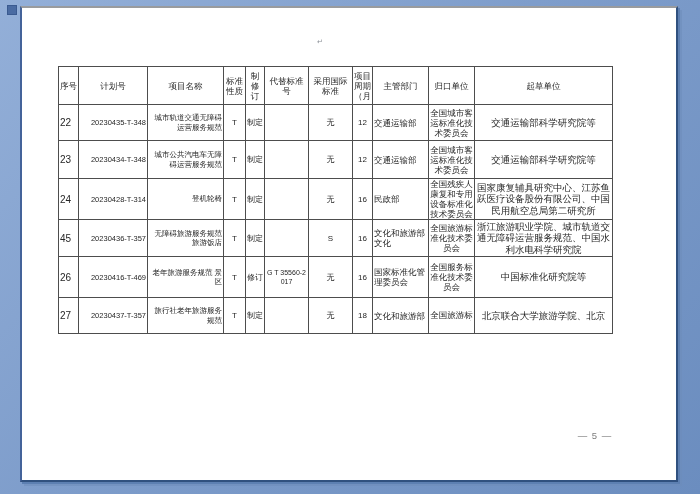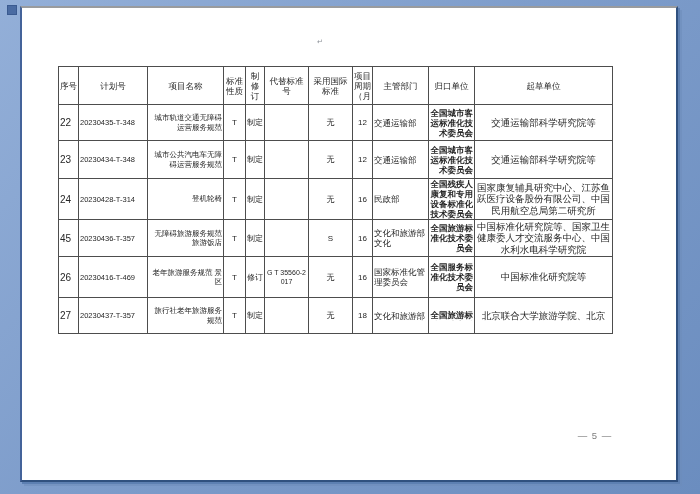--- a/index.html
+++ b/index.html
@@ -33,25 +33,25 @@
   .doc-table td, .doc-table th {
     border:1px solid #4d4d4d;
     vertical-align:middle;
     padding:0 1px;
     overflow:hidden;
     font-weight:normal;
     word-break:break-all;
   }
   .doc-table th { font-size:8.5px; line-height:10px; text-align:center; }
   td.c-no     { font-size:10px;  text-align:left; }
-  td.c-plan   { font-size:7.5px; text-align:left; white-space:nowrap; }
+  td.c-plan   { font-size:7.5px; text-align:right; white-space:nowrap; }
   td.c-name   { font-size:7.5px; line-height:9.5px; text-align:right; }
   td.c-mid    { font-size:8px;  text-align:center; line-height:9px; }
   td.c-dept   { font-size:8.5px; text-align:left; line-height:10px; }
-  td.c-tc     { font-size:8.5px; text-align:right; line-height:10px;font-weight:bold; }
+  td.c-tc     { font-size:8.5px; text-align:center; line-height:10px; }
   td.c-draft  { font-size:9.5px; text-align:center; line-height:11.5px; }
   td.c-spill  { font-size:10px; text-align:justify; line-height:13px; }
   .clipbox { max-height:24px; overflow:hidden; }
   .page-number {
     position:absolute; left:528px; top:422px; width:90px;
     font-size:9.5px; color:#7d7d7d; text-align:center; letter-spacing:1px;
   }
 </style>
 </head>
 <body>
@@ -139,21 +139,21 @@
       <td class="c-no">45</td>
       <td class="c-plan">20230436-T-357</td>
       <td class="c-name">无障碍旅游服务规范 旅游饭店</td>
       <td class="c-mid">T</td>
       <td class="c-mid">制定</td>
       <td class="c-mid"></td>
       <td class="c-mid">S</td>
       <td class="c-mid">16</td>
       <td class="c-dept">文化和旅游部 文化</td>
       <td class="c-tc">全国旅游标准化技术委员会</td>
-      <td class="c-draft">中国标准化研究院等、国家卫生健康委人才交流服务中心、中国水利水电科学研究院</td>
+      <td class="c-draft">浙江旅游职业学院、城市轨道交通无障碍运营服务规范、中国水利水电科学研究院</td>
     </tr>
 
     <tr style="height:41px">
       <td class="c-no">26</td>
       <td class="c-plan">20230416-T-469</td>
       <td class="c-name">老年旅游服务规范 景区</td>
       <td class="c-mid">T</td>
       <td class="c-mid">修订</td>
       <td class="c-mid" style="font-size:7px">G T 35560-2017</td>
       <td class="c-mid">无</td>

